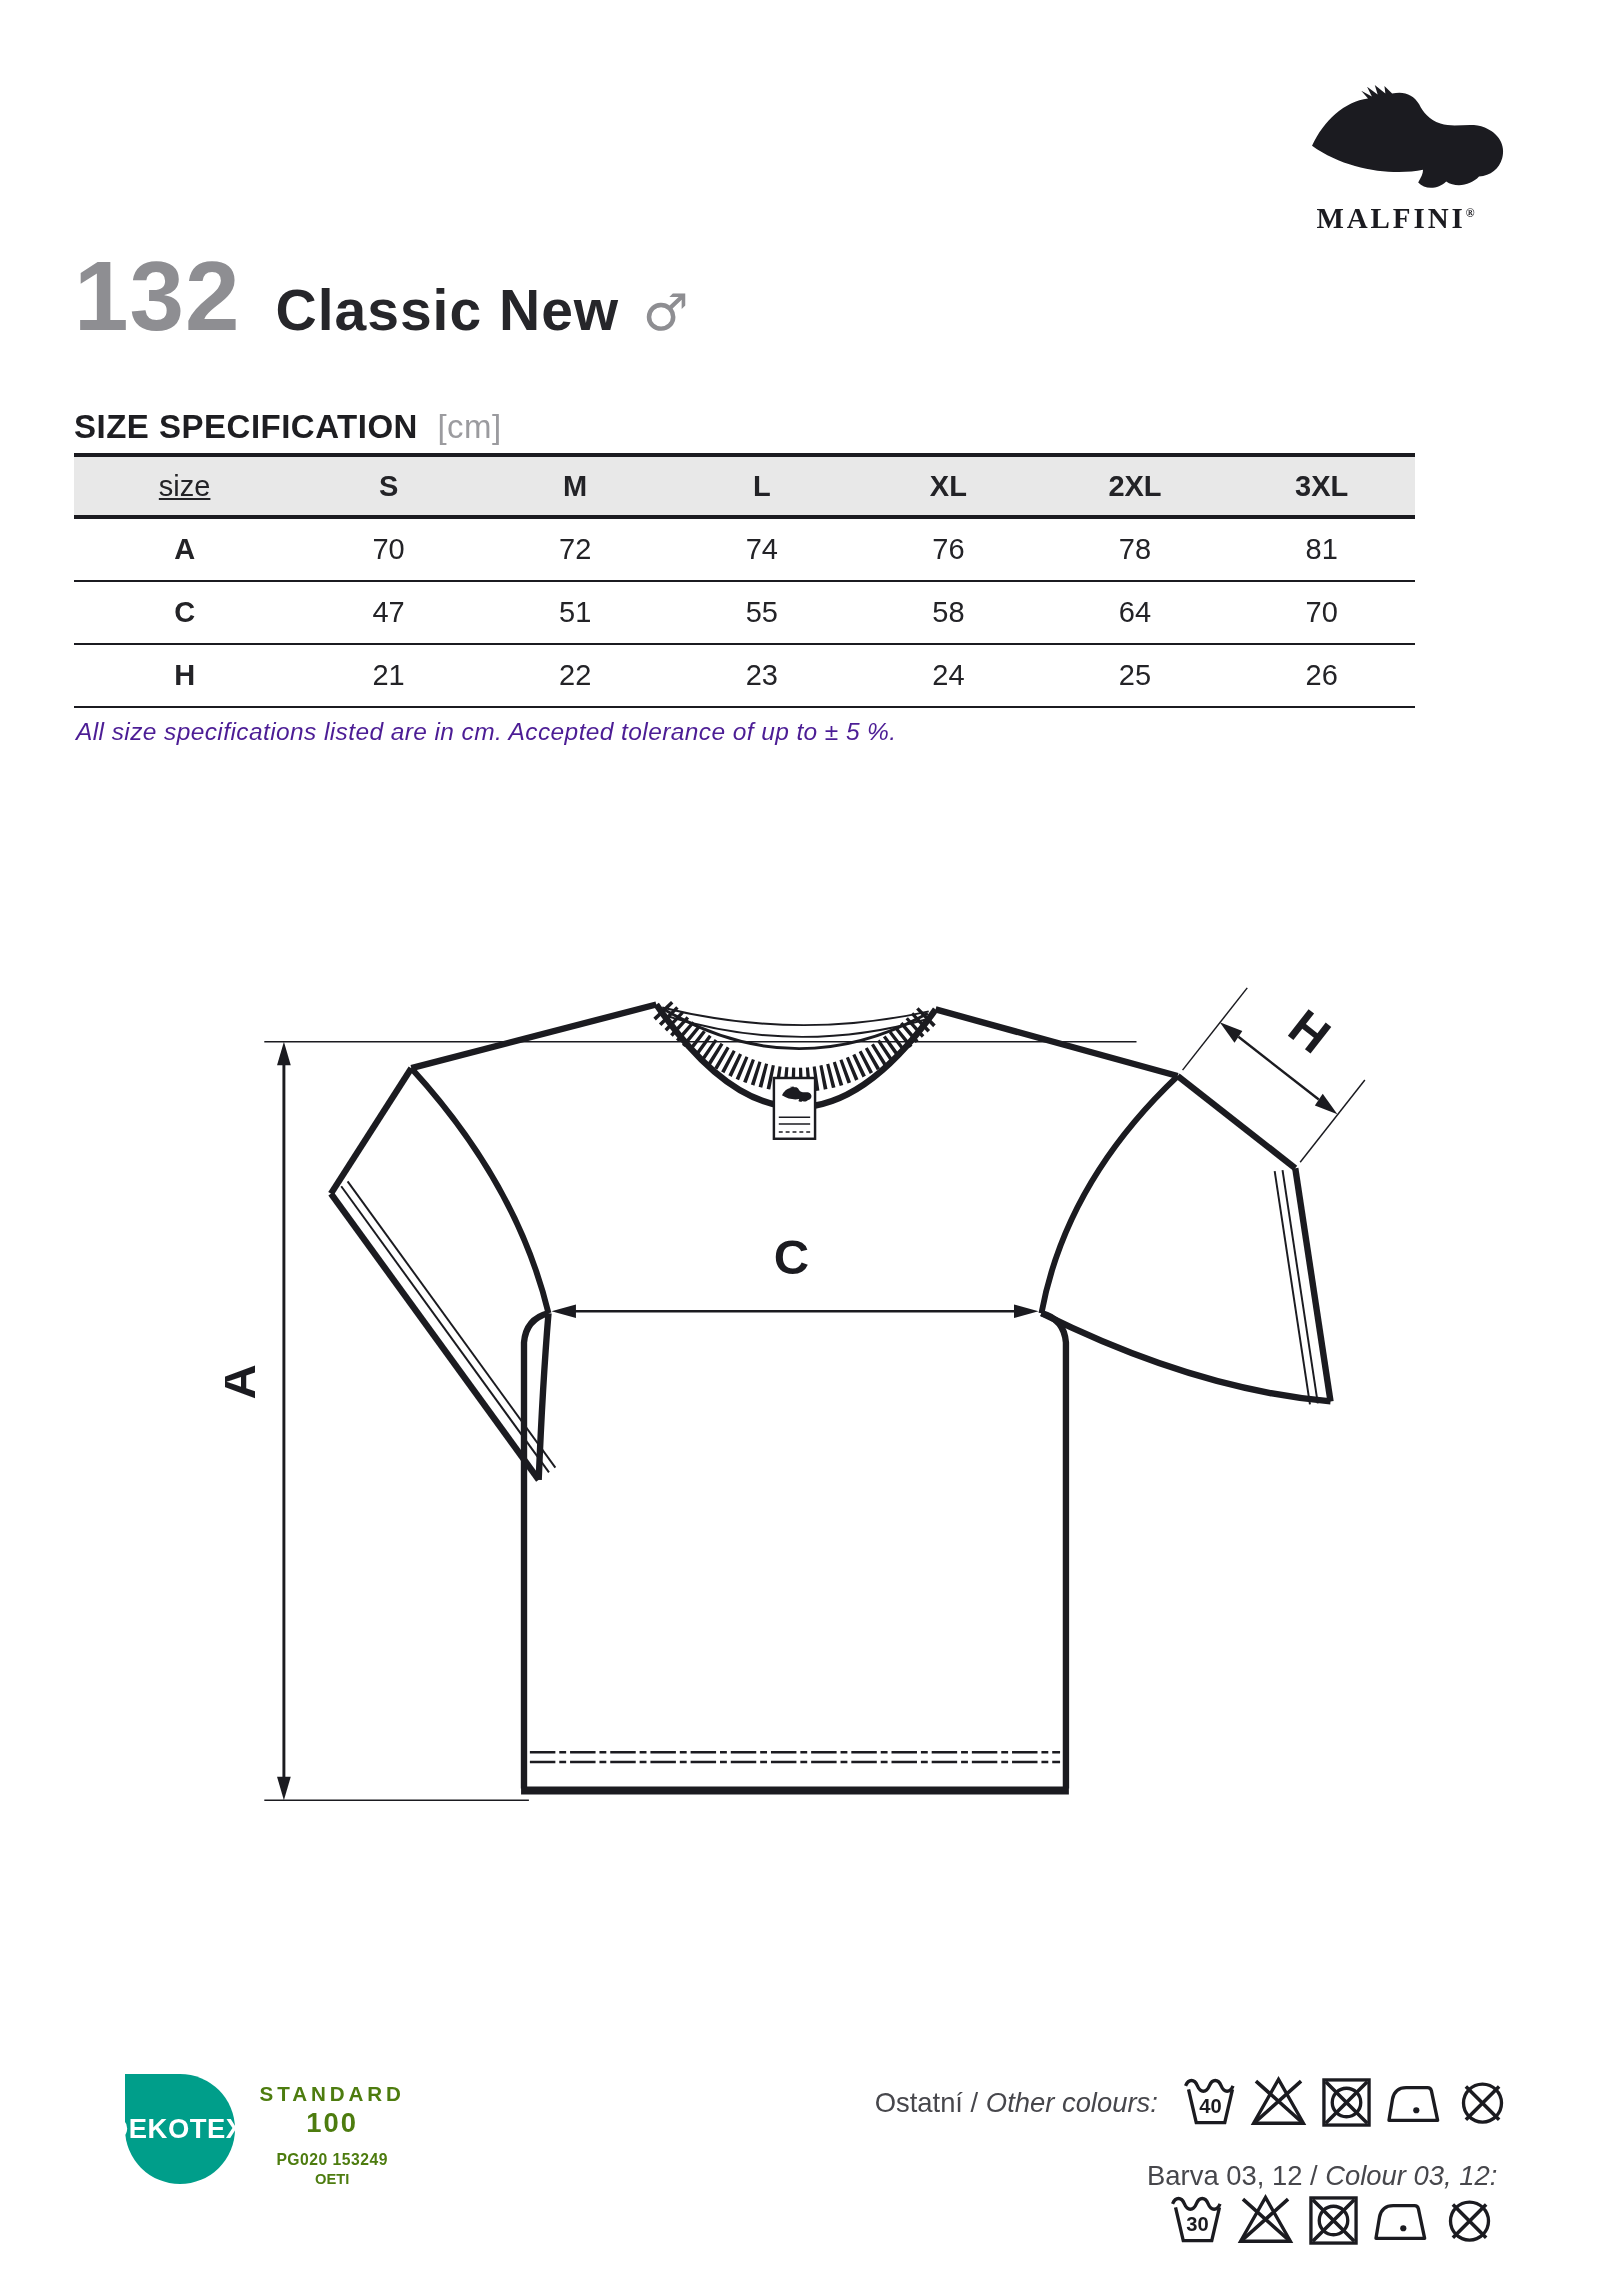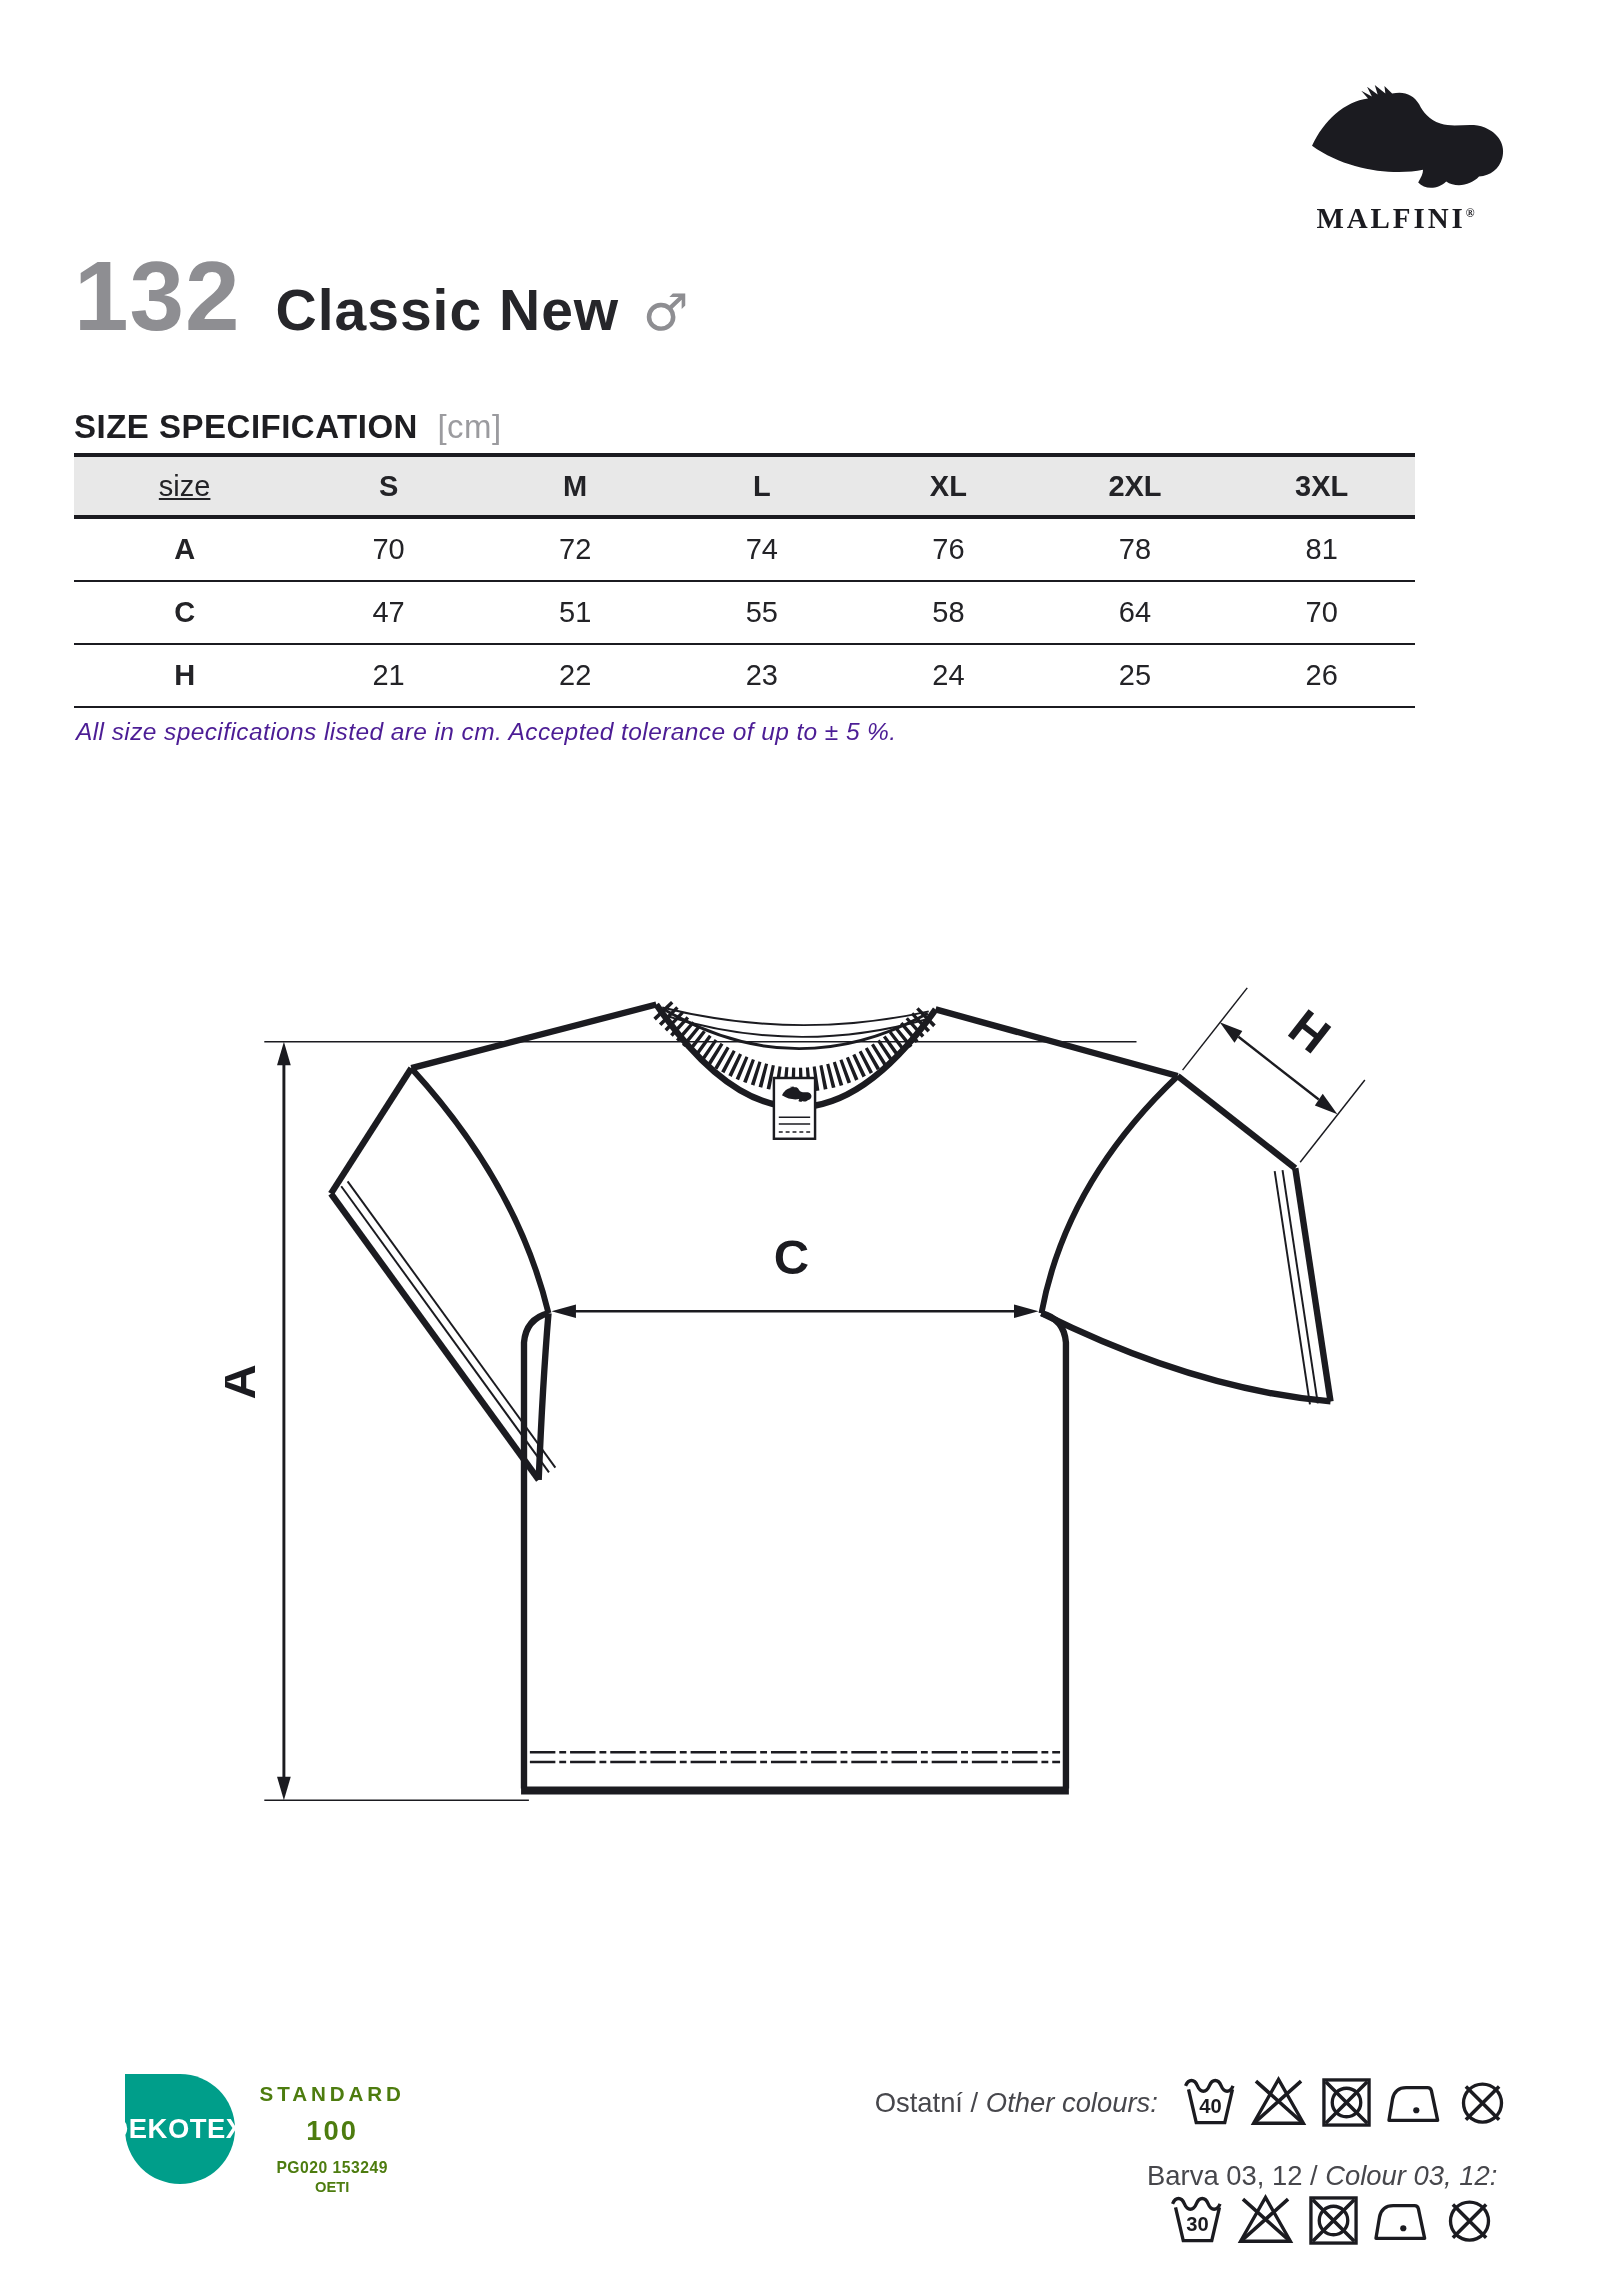--- a/index.html
+++ b/index.html
@@ -38,21 +38,21 @@
   .drawing{position:absolute; left:225px; top:931px;}
   .drawing text{font-family:"Liberation Sans", sans-serif; font-weight:bold; fill:#1b1b20;}
   
   .oeko{position:absolute; left:125px; top:2074px; display:flex;}
   .oeko-blob{width:110px; height:110px; background:#009e8a; border-radius:0 55px 55px 55px;
     display:flex; flex-direction:row; align-items:center; justify-content:center;
     color:#ffffff; font-weight:bold; font-size:27.4px; line-height:1.04; letter-spacing:0.5px;}
   .oeko-blob sup{font-size:10.8px;}
   .oeko-right{width:167px; margin-left:13.7px; text-align:center; color:#4d7c0f; padding-top:7.8px;}
   .oeko-standard{font-size:20.6px; font-weight:bold; letter-spacing:3.9px;}
-  .oeko-100{font-size:27.4px; font-weight:bold; letter-spacing:2px; margin-top:9px;}
+  .oeko-100{font-size:27.4px; font-weight:bold; letter-spacing:2px; margin-top:1px;}
   .oeko-code{font-size:15.7px; font-weight:bold; margin-top:11.8px; letter-spacing:0.5px;}
   .oeko-inst{font-size:14.7px; font-weight:bold; margin-top:2px;}
   .care-row{position:absolute; right:108px; display:flex; align-items:center;}
   .care-row.r1{top:2074px;} .care-row.r2{top:2160px;flex-direction:column;}
   .care-label{font-size:27.4px; color:#47474c; margin-right:15.7px; white-space:nowrap;}
   .care-label .en{font-style:italic;}
   .care-sym{margin-left:6.9px; display:block;}
   .care-syms{display:flex; align-items:center;}
 </style>
 </head>

